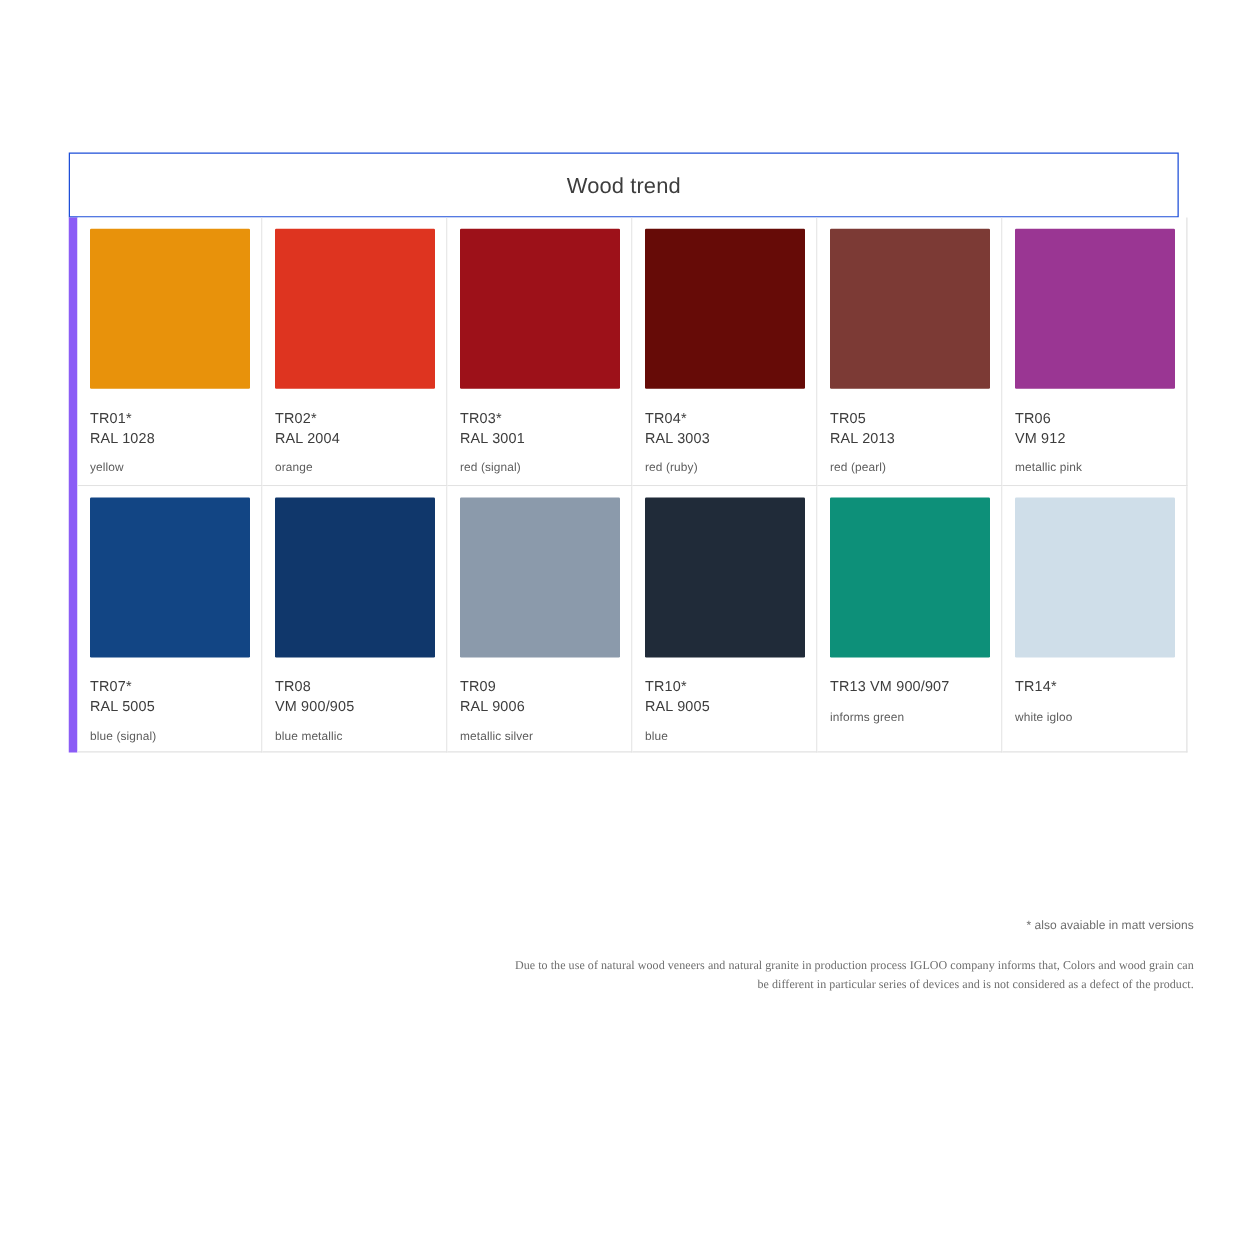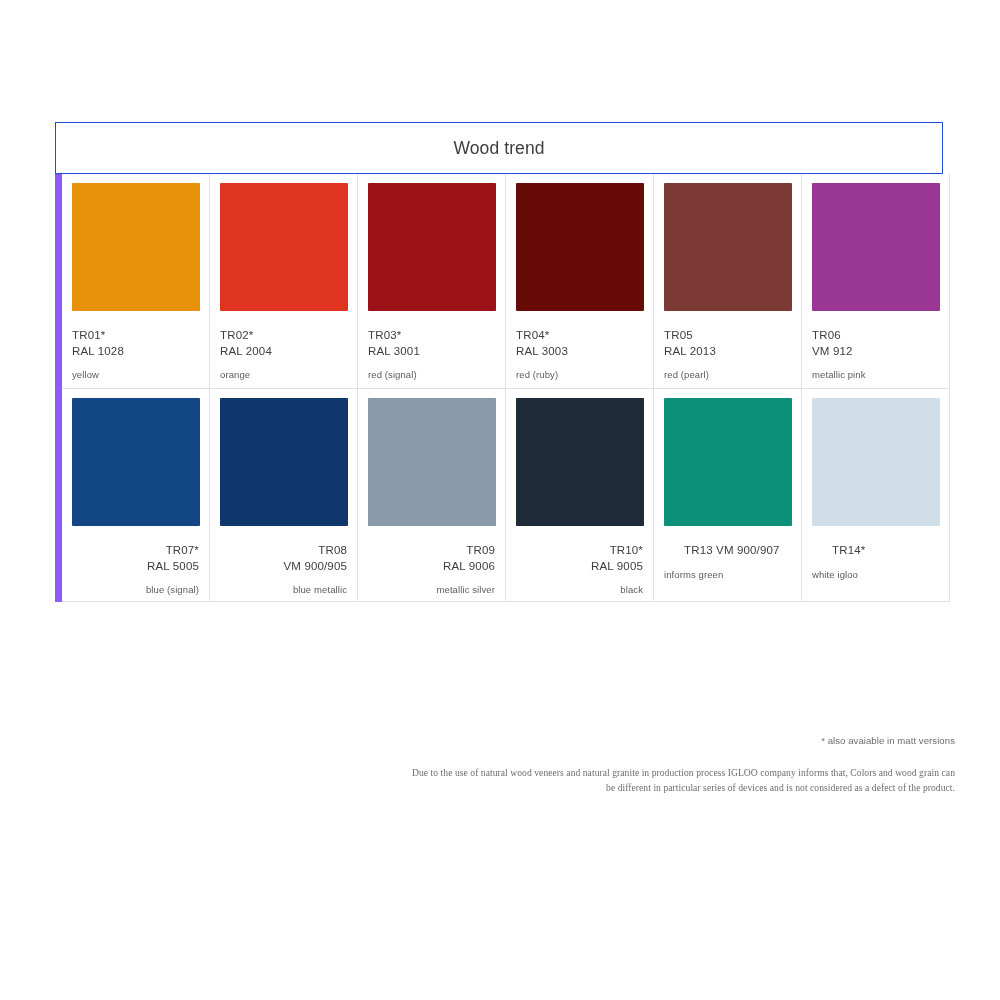--- a/index.html
+++ b/index.html
@@ -53,21 +53,21 @@
     box-sizing: border-box;
     width: 148px;
     border-right: 1px solid #e2e2e2;
     border-bottom: 1px solid #e2e2e2;
     background: #ffffff;
     padding: 9px 10px 7px 10px;
     display: flex;
     flex-direction: column;
   }
   .swatch-card.row-1 { height: 215px; }
-  .swatch-card.row-2 { height: 213px; text-align: right; }
+  .swatch-card.row-2 { height: 213px; }
   .swatch-card.row-3 { height: 213px; }
 
   .swatch-chip {
     width: 128px;
     height: 128px;
     flex: 0 0 128px;
     border-radius: 1px;
   }
 
   .swatch-codes {
@@ -80,21 +80,21 @@
   }
   .swatch-desc {
     margin-top: 10px;
     font-size: 9.5px;
     line-height: 12px;
     color: #5c5c5c;
     letter-spacing: 0.1px;
   }
 
   
-  .swatch-card.row-3 .swatch-codes { margin-top: 17px; margin-left: 20px; }
+  .swatch-card.row-3 .swatch-codes { margin-top: 17px; }
 
   
   #notes {
     position: absolute;
     left: 403px;
     top: 734px;
     width: 552px;
     text-align: right;
   }
   .note-asterisk {
@@ -183,21 +183,21 @@
       <div class="swatch-chip" style="background-color: rgb(139, 154, 171);"></div>
       <div class="swatch-codes">TR09
 RAL 9006</div>
       <div class="swatch-desc">metallic silver</div>
     </div>
 
     <div class="swatch-card row-2">
       <div class="swatch-chip" style="background-color: rgb(32, 43, 57);"></div>
       <div class="swatch-codes">TR10*
 RAL 9005</div>
-      <div class="swatch-desc">black</div>
+      <div class="swatch-desc">blue</div>
     </div>
 
 
 
     <div class="swatch-card row-3">
       <div class="swatch-chip" style="background-color: rgb(13, 144, 121);"></div>
       <div class="swatch-codes">TR13 VM 900/907</div>
       <div class="swatch-desc">informs green</div>
     </div>
 

